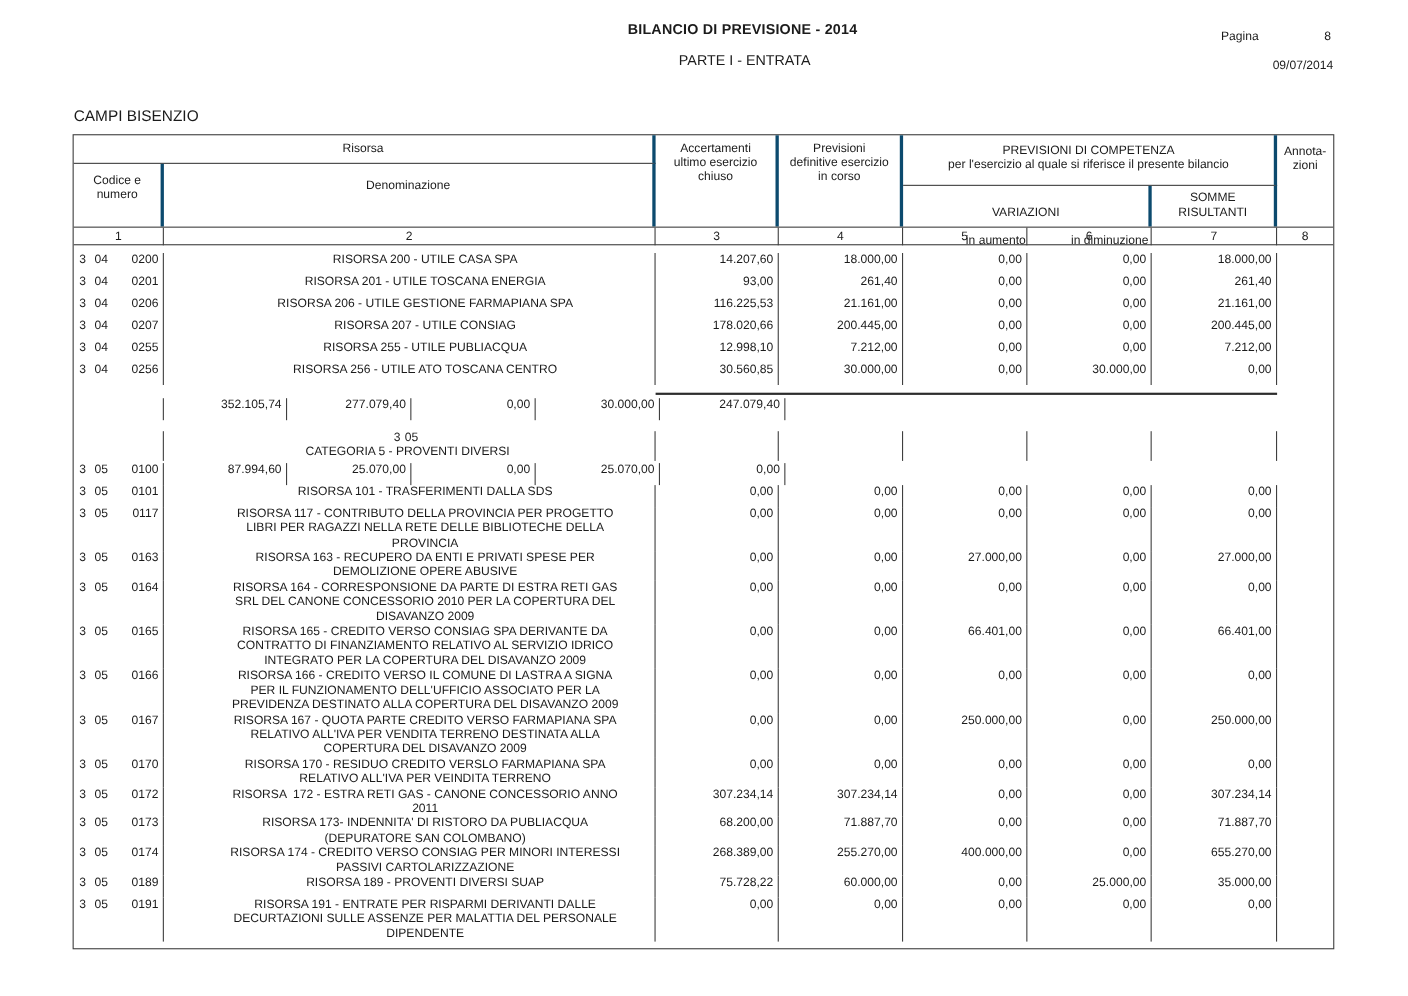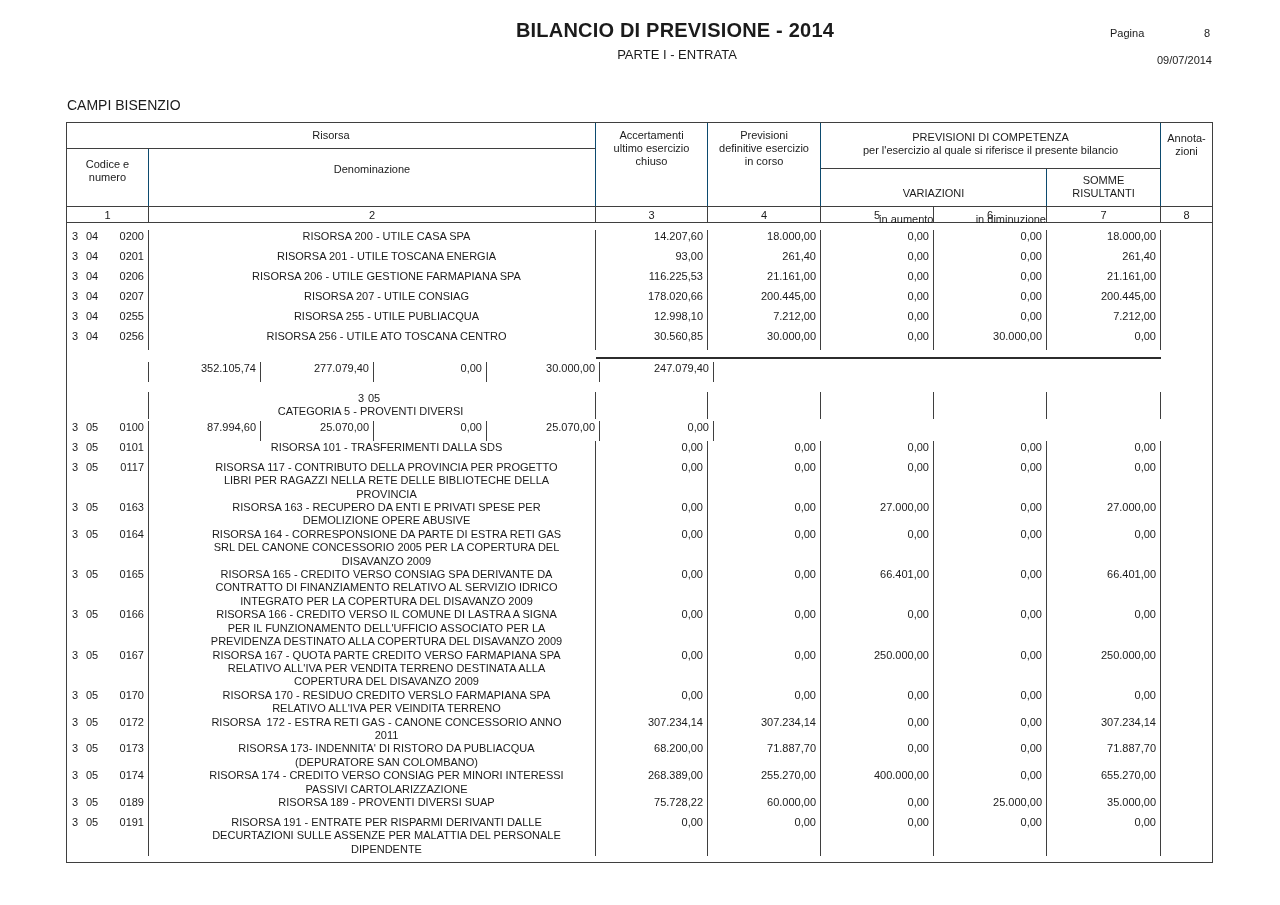--- a/index.html
+++ b/index.html
@@ -6,42 +6,42 @@
   body{
     width:1280px;height:905px;background:#ffffff;
     font-family:"Liberation Sans",sans-serif;color:#1b1b1b;
     position:relative;overflow:hidden;
   }
   .page{position:absolute;inset:0;background:#fff;}
 
   
   .title{
     position:absolute;top:19px;left:0;width:1280px;box-sizing:border-box;
-    padding-left:70px;text-align:center;font-size:20px;font-weight:bold;letter-spacing:.2px;
+    padding-left:70px;text-align:center;font-size:13px;font-weight:bold;letter-spacing:.2px;
   }
   .subtitle{
     position:absolute;top:47px;left:0;width:1280px;box-sizing:border-box;
     padding-left:74px;text-align:center;font-size:13px;
   }
   .pagina-label{position:absolute;top:27px;left:1110px;font-size:11px;}
   .pagina-num{position:absolute;top:27px;left:1150px;width:60px;text-align:right;font-size:11px;}
   .date{position:absolute;top:54px;left:1100px;width:112px;text-align:right;font-size:11px;}
   .entity{position:absolute;top:97px;left:67px;font-size:14px;}
 
   
   .tbl{
     position:absolute;top:122px;left:66px;width:1147px;height:741px;
     border:1px solid #3f3f3f;box-sizing:border-box;font-size:11px;background:#fff;
   }
   .thead{position:relative;height:100px;border-bottom:1px solid #3f3f3f;box-sizing:border-box;}
   .hcell{
     position:absolute;box-sizing:border-box;text-align:center;
     white-space:pre-line;line-height:13px;
   }
-  .b-r{border-right:1px solid #0c4a6e;}
+  .b-r{border-right:3px solid #0c4a6e;}
   .b-b{border-bottom:1px solid #3f3f3f;}
   .h-risorsa{left:0;top:0;width:529px;height:26px;line-height:25px;}
   .h-codice{left:0;top:26px;width:82px;height:57px;padding-top:9px;}
   .h-denom{left:82px;top:26px;width:447px;height:57px;padding-top:14px;}
   .h-acc{left:529px;top:0;width:112px;height:83px;padding-top:6px;}
   .h-prev{left:641px;top:0;width:113px;height:83px;padding-top:6px;}
   .h-comp{left:754px;top:0;width:340px;height:46px;padding-top:8px;}
   .h-var{left:754px;top:46px;width:226px;height:37px;padding-top:5px;}
   .h-var .subrow{display:flex;}
   .h-var .subrow span{flex:1;text-align:right;}
@@ -291,21 +291,21 @@
           <div class="cell c7 num">27.000,00</div>
           <div class="cell c8"></div>
         </div>
         <div class="trow risorsa">
           <div class="cell c1">
             <div class="cs1">3</div>
             <div class="cs2">05</div>
             <div class="cs3">0164</div>
           </div>
           <div class="cell c2">RISORSA 164 - CORRESPONSIONE DA PARTE DI ESTRA RETI GAS
-SRL DEL CANONE CONCESSORIO 2005 PER LA COPERTURA DEL
+SRL DEL CANONE CONCESSORIO 2010 PER LA COPERTURA DEL
 DISAVANZO 2009</div>
           <div class="cell c3 num">0,00</div>
           <div class="cell c4 num">0,00</div>
           <div class="cell c5 num">0,00</div>
           <div class="cell c6 num">0,00</div>
           <div class="cell c7 num">0,00</div>
           <div class="cell c8"></div>
         </div>
         <div class="trow risorsa">
           <div class="cell c1">

